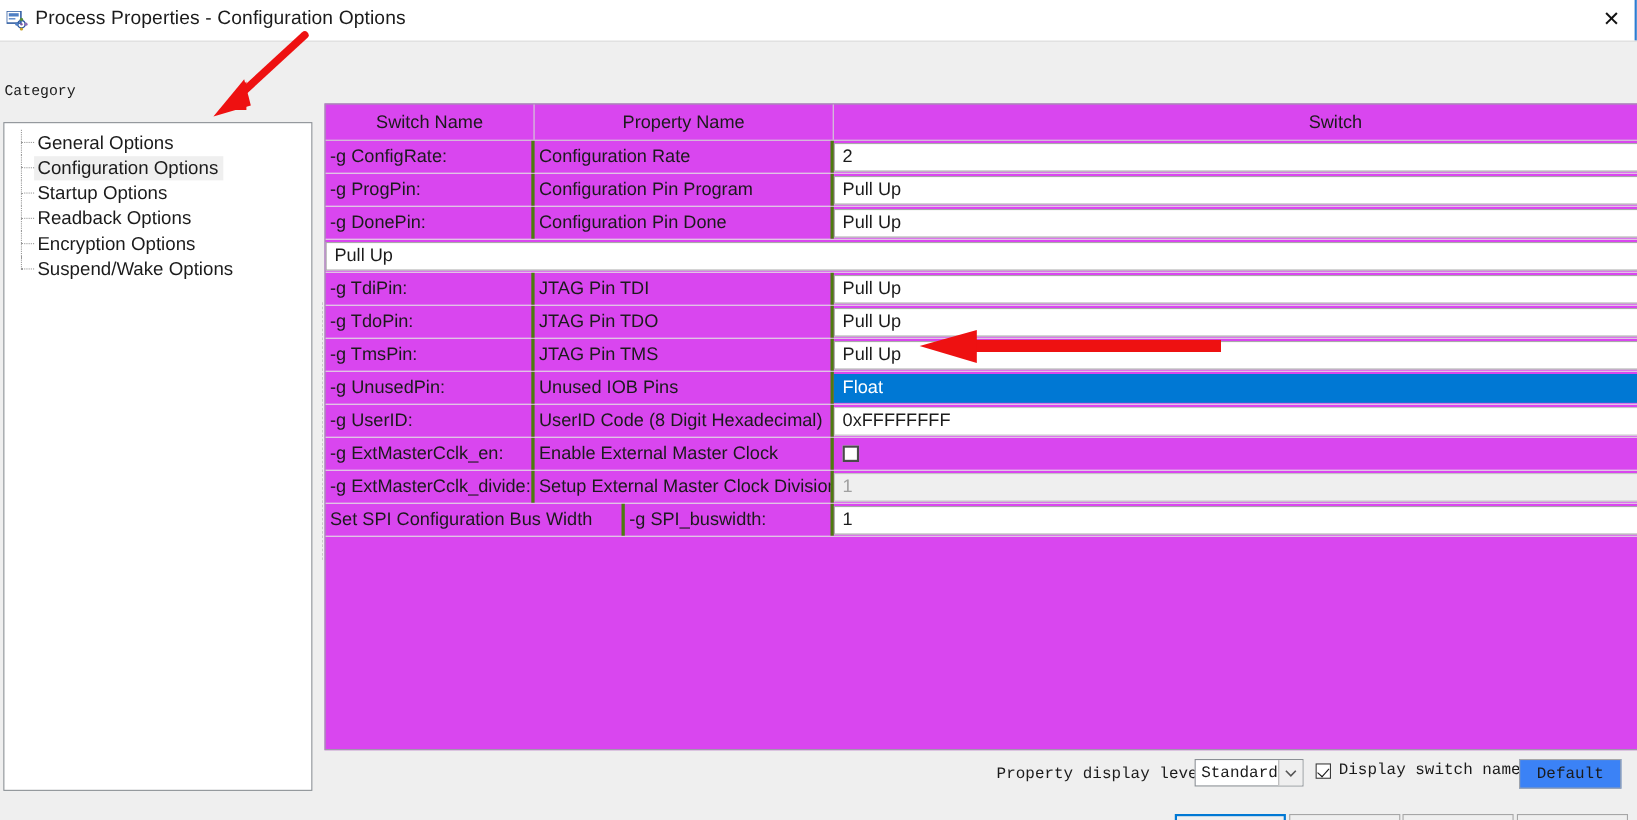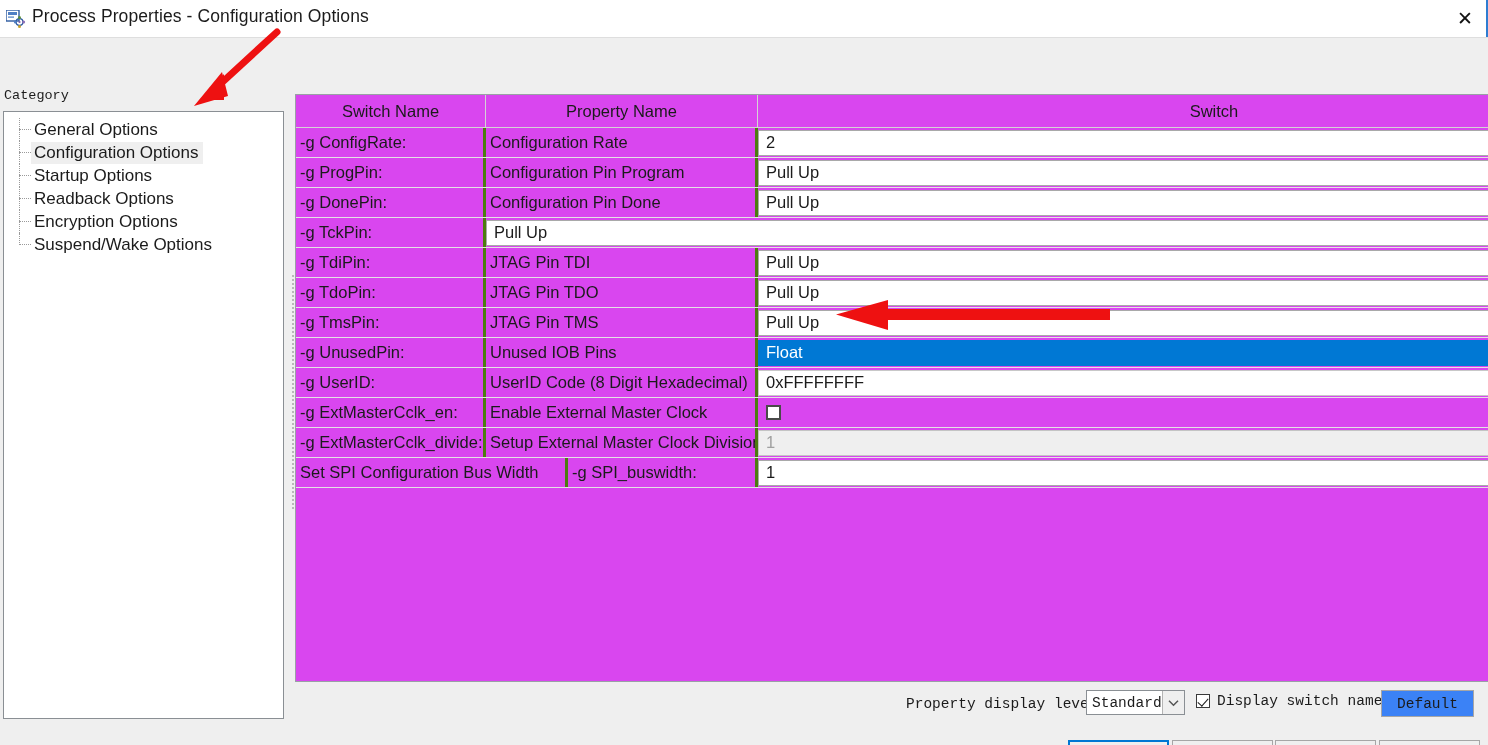--- a/index.html
+++ b/index.html
@@ -36,21 +36,21 @@
 
   
   #dialog-body {
     position: absolute; left: 0; top: 37px; width: 1488px; height: 708px;
     background: #efefef;
     border-top: 1px solid #dedede;
   }
 
   
   #category-label {
-    position: absolute; left: 4px; top: 50px;
+    position: absolute; left: 4px; top: 38px;
     font-family: "Liberation Mono", monospace;
     font-size: 13.5px; color: #1b1b1b;
   }
   #category-panel {
     position: absolute; left: 3px; top: 73px; width: 281px; height: 608px;
     background: #ffffff;
     border: 1px solid #8a8f94;
   }
   .tree-item {
     position: relative;
@@ -338,21 +338,20 @@
               <span>Pull Up</span>
               <span class="combo-arrow">
                 <svg width="12" height="9" viewBox="0 0 12 9">
                   <path d="M1.3 2 L6 6.6 L10.7 2" fill="none" stroke="#6a6a6a" stroke-width="1.6"></path>
                 </svg>
               </span>
             </div>
           </div>
         </div>
         <div class="grid-row">
-          <div class="cell switch">-g TckPin:</div>
           <div class="cell value">
             <div class="value-editor">
               <span>Pull Up</span>
               <span class="combo-arrow">
                 <svg width="12" height="9" viewBox="0 0 12 9">
                   <path d="M1.3 2 L6 6.6 L10.7 2" fill="none" stroke="#6a6a6a" stroke-width="1.6"></path>
                 </svg>
               </span>
             </div>
           </div>

